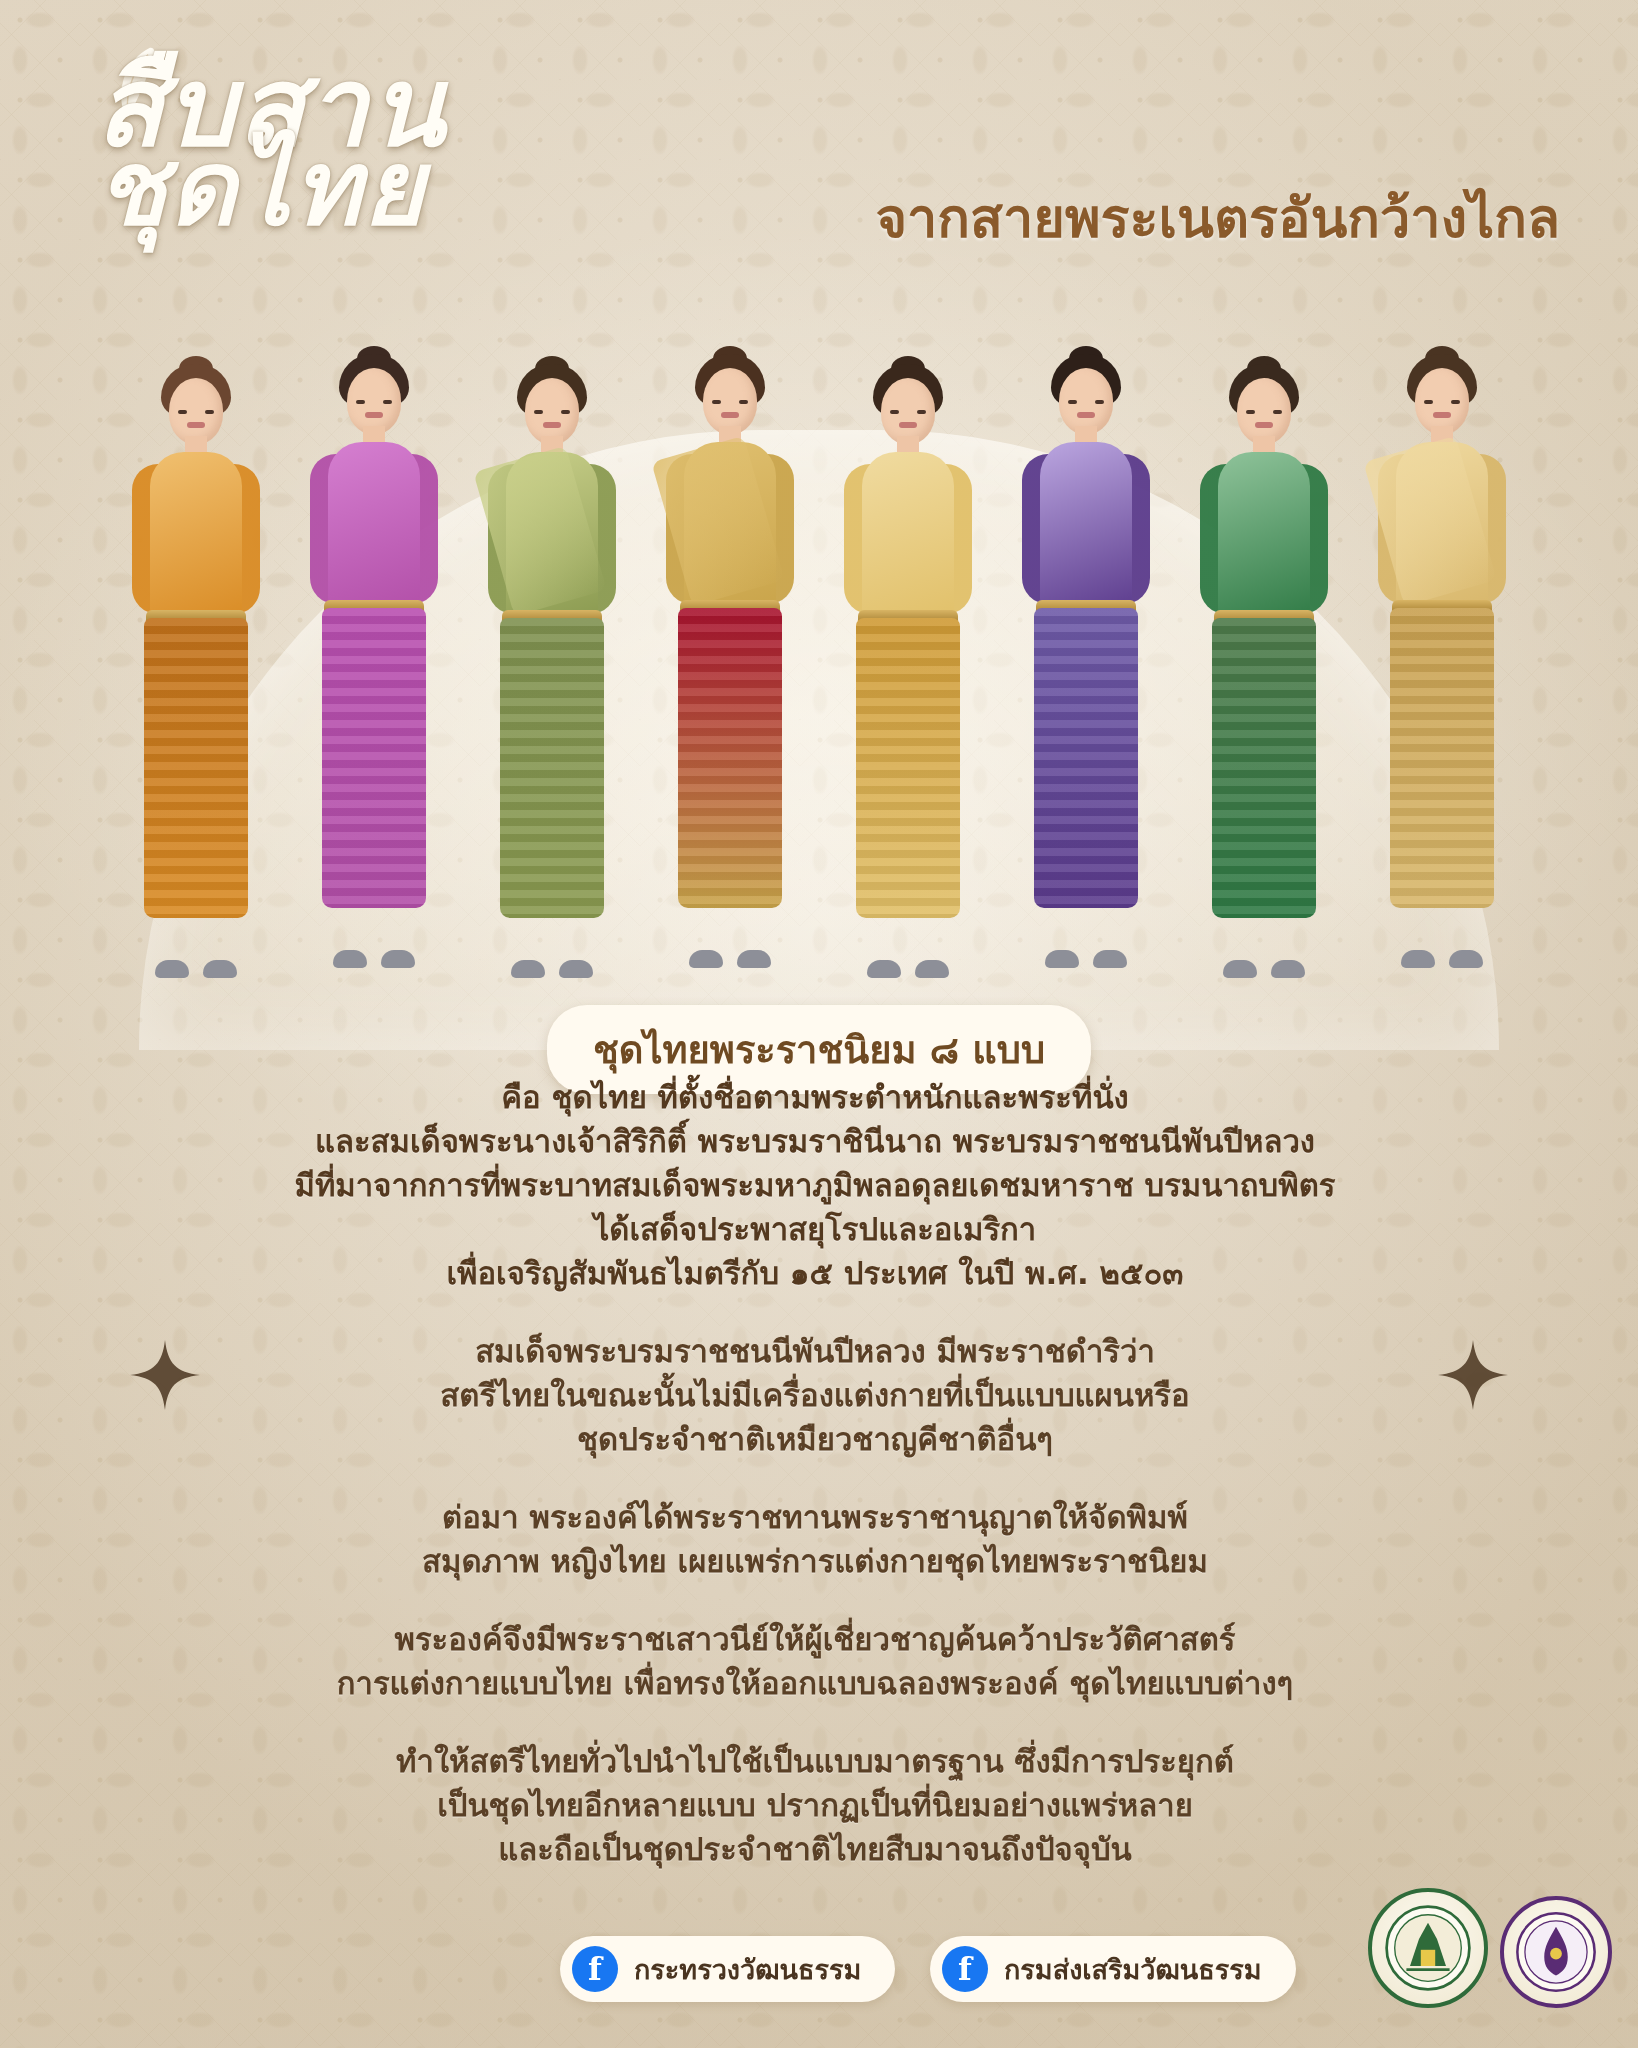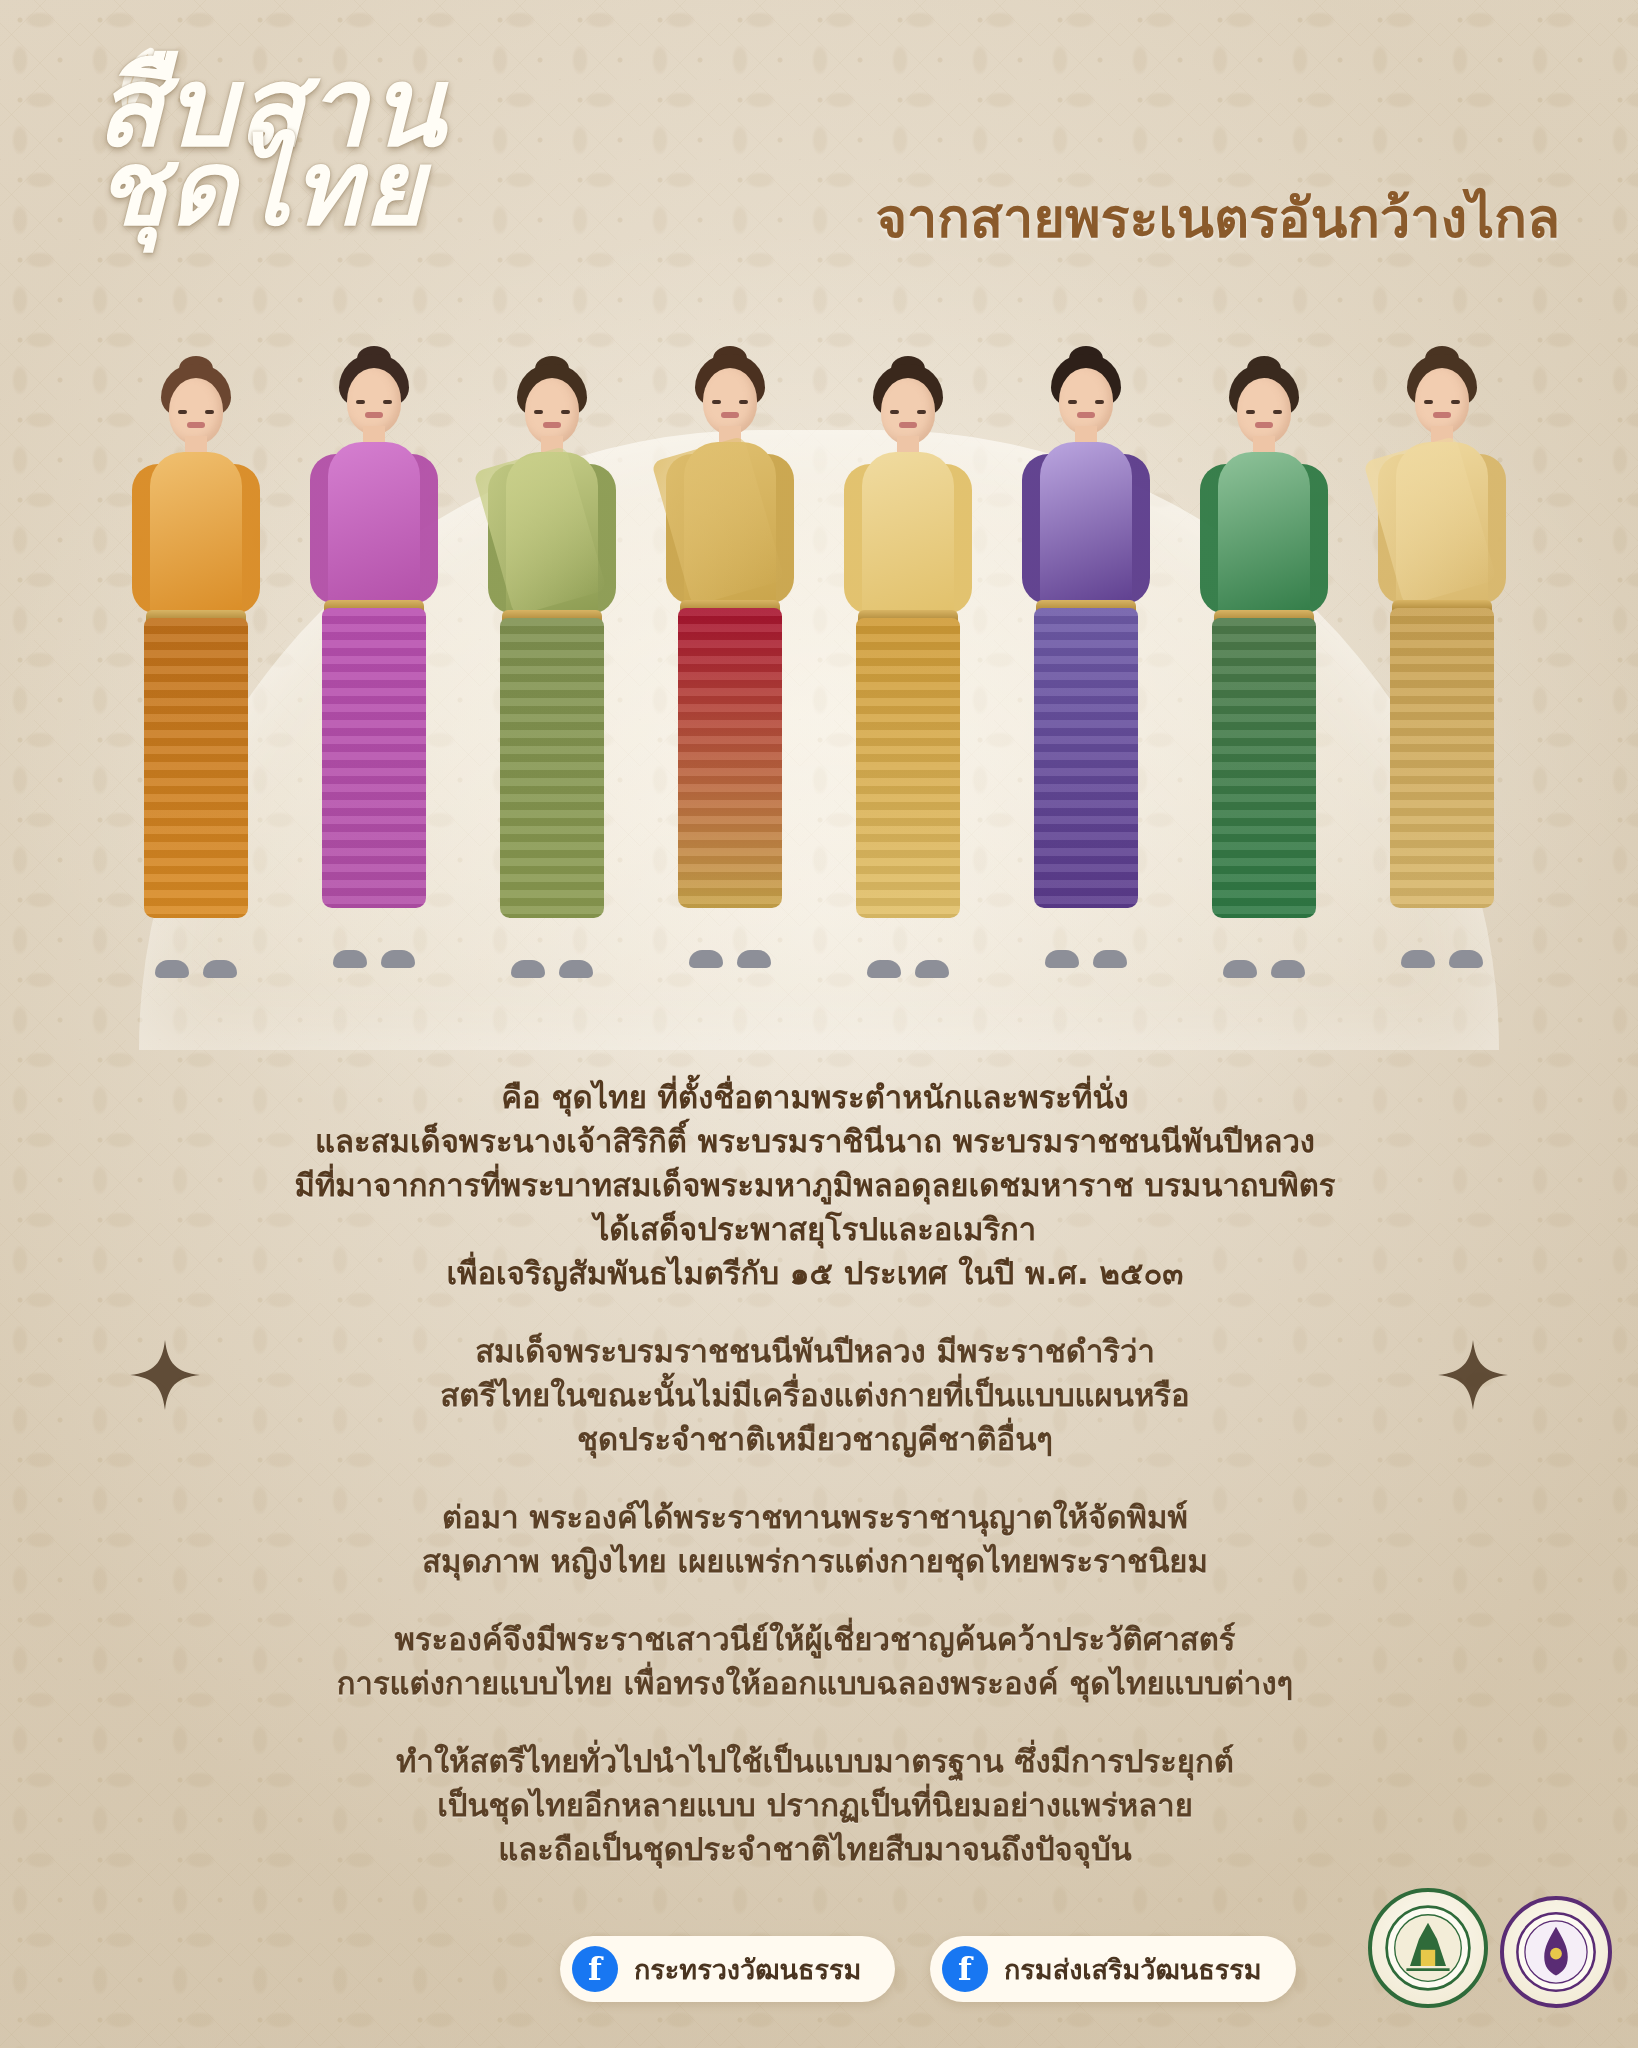--- a/index.html
+++ b/index.html
@@ -412,20 +412,21 @@
     <div class="skirt" style="background:
         repeating-linear-gradient(180deg, rgba(255,255,255,.10) 0 8px, rgba(0,0,0,.06) 8px 16px),
         linear-gradient(180deg, #c8a050, #d8b76b)"></div>
     <div class="feet">
           <span class="l"></span>
           <span class="r"></span>
         </div>
   </div>
     </div>
 
+  <div class="badge">ชุดไทยพระราชนิยม ๘ แบบ</div>
 
   <div class="body-text" id="bodytext">
       <div class="para first">
         <div class="line">คือ ชุดไทย ที่ตั้งชื่อตามพระตำหนักและพระที่นั่ง</div>
         <div class="line">และสมเด็จพระนางเจ้าสิริกิติ์ พระบรมราชินีนาถ พระบรมราชชนนีพันปีหลวง</div>
         <div class="line">มีที่มาจากการที่พระบาทสมเด็จพระมหาภูมิพลอดุลยเดชมหาราช บรมนาถบพิตร</div>
         <div class="line">ได้เสด็จประพาสยุโรปและอเมริกา</div>
         <div class="line">เพื่อเจริญสัมพันธไมตรีกับ ๑๕ ประเทศ ในปี พ.ศ. ๒๕๐๓</div>
       </div>
       <div class="para">

